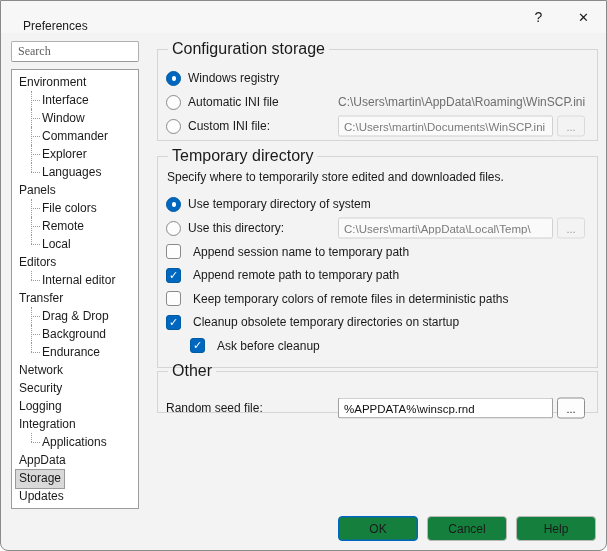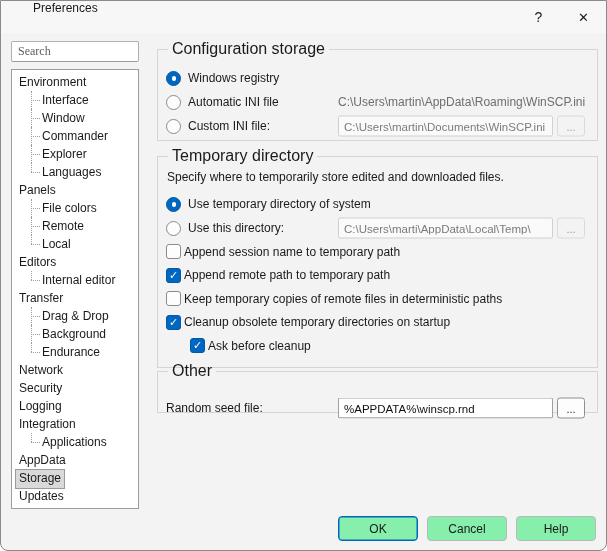--- a/index.html
+++ b/index.html
@@ -14,22 +14,22 @@
     position:relative;
     width:607px; height:551px;
     background:#f3f3f3;
     border:1px solid #8a8a8a;
     border-radius:0 0 8px 8px;
     overflow:hidden;
   }
   
   .titlebar {
     position:absolute; left:0; top:0; right:0; height:32px;
-    display:flex; align-items:flex-start;
-    padding-left:32px;
+    display:flex; align-items:flex-end;
+    padding-left:22px;
     background:#f7f7f7;
   }
   .title { font-size:12px; color:#1a1a1a; }
   .titlebar-buttons { position:absolute; right:0; top:0; height:32px; display:flex; }
   .tb-btn {
     width:45px; height:32px;
     display:flex; align-items:center; justify-content:center;
     font-size:14px; color:#1a1a1a; cursor:default;
   }
   .tb-btn.close { font-size:13px; }
@@ -122,30 +122,30 @@
   
   .cb-row { height:23.5px; display:flex; align-items:center; }
   .cb-row.indent { padding-left:24px; }
   .cb-box {
     width:15px; height:15px; border-radius:3px; flex:none;
     display:flex; align-items:center; justify-content:center;
     background:#fdfdfd; border:1px solid #8a8a8a;
     color:#fff; font-size:11px; line-height:1;
   }
   .cb-row.checked .cb-box { background:#0067c0; border-color:#005ba1; }
-  .cb-label { margin-left:3px; white-space:nowrap; }
+  .cb-label { margin-left:12px; white-space:nowrap; }
   
   .footer {
     position:absolute; right:10px; bottom:9px;
     display:flex; gap:9px;
   }
   .btn {
     width:80px; height:25px;
     display:flex; align-items:center; justify-content:center;
-    background:#86efac;
+    background:#15803d;
     border:1px solid #b8b8b8; border-radius:4px;
     font-family:"Liberation Sans", sans-serif; font-size:12px; color:#1a1a1a;
     cursor:default;
     margin-top:48px;
   }
   .btn.default { border:1px solid #0067c0; box-shadow:inset 0 0 0 0.5px #0067c0; }
 </style>
 </head>
 <body>
 
@@ -335,21 +335,21 @@
     <span class="cb-label">Append session name to temporary path</span>
   </div>
 
   <div class="cb-row checked">
     <span class="cb-box">✓</span>
     <span class="cb-label">Append remote path to temporary path</span>
   </div>
 
   <div class="cb-row">
     <span class="cb-box"></span>
-    <span class="cb-label">Keep temporary copies of remote files in deterministic paths</span>
+    <span class="cb-label">Keep temporary colors of remote files in deterministic paths</span>
   </div>
 
   <div class="cb-row checked">
     <span class="cb-box">✓</span>
     <span class="cb-label">Cleanup obsolete temporary directories on startup</span>
   </div>
 
   <div class="cb-row indent checked">
     <span class="cb-box">✓</span>
     <span class="cb-label">Ask before cleanup</span>

